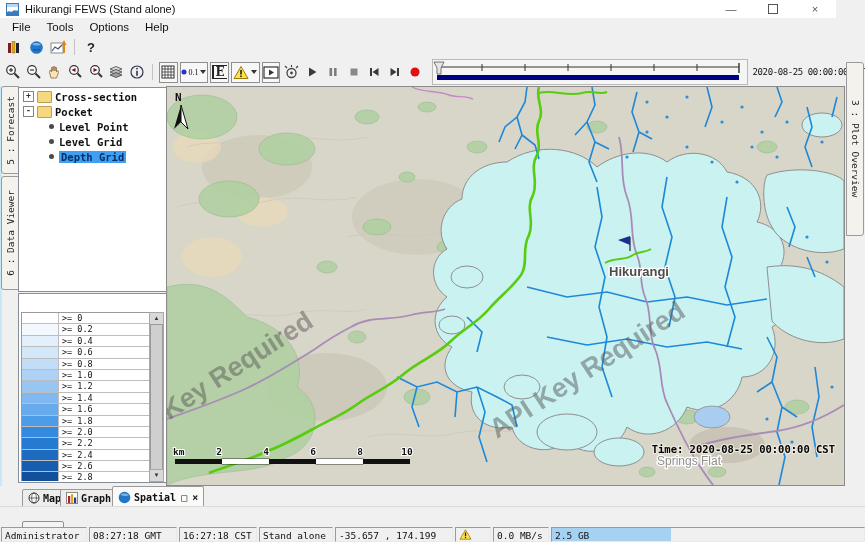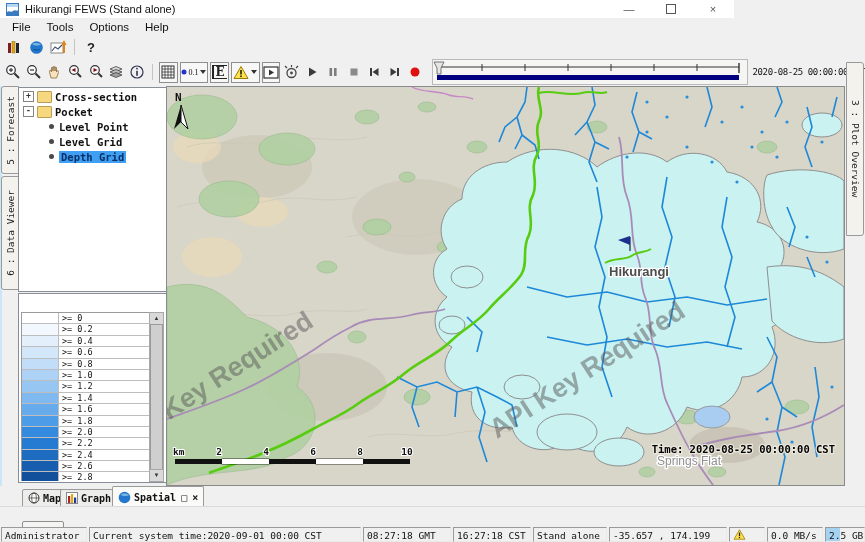--- a/index.html
+++ b/index.html
@@ -3,21 +3,21 @@
 <meta charset="utf-8">
 <style>
   html,body{margin:0;padding:0;}
   body{
     width:865px;height:542px;position:relative;overflow:hidden;
     background:#f0f0f0;font-family:"Liberation Sans",sans-serif;
     -webkit-font-smoothing:none;
   }
   .abs{position:absolute;}
   
-  .titlebar{left:0;top:0;width:734px;height:18px;background:#ffffff;border-bottom:1px solid #dcdcdc;display:flex;align-items:center;}
+  .titlebar{left:0;top:0;width:836px;height:18px;background:#ffffff;border-bottom:1px solid #dcdcdc;display:flex;align-items:center;}
   .app-icon{width:13px;height:13px;margin:0 6px 0 6px;flex:0 0 auto;}
   .title-text{font-size:11px;color:#111;}
   .title-spacer{flex:1;}
   .win-btn{width:42px;height:18px;display:flex;align-items:center;justify-content:center;font-size:11px;color:#555;}
   .max-box{width:8px;height:8px;border:1px solid #555;}
   
   .menubar{left:0;top:18px;width:865px;height:18px;background:#f0f0f0;display:flex;align-items:center;padding-left:4px;}
   .menu-item{padding:0 8px;font-size:11.5px;color:#111;}
   
   .toolbar1{left:0;top:36px;width:865px;height:22px;background:#f0f0f0;display:flex;align-items:center;padding-left:3px;border-bottom:1px solid #e3e3e3;}
@@ -566,21 +566,20 @@
     <span class="wglyph" style="font-weight:bold;">×</span>
   </div>
 </div>
 
 <div class="abs logs-row">
   <div class="logs-btn">Logs</div>
 </div>
 
 <div class="abs statusbar">
   <div class="scell" style="width:86px;">Administrator</div>
-  <div class="scell" style="width:272px;">Current system time:2020-09-01 00:00 CST</div>
   <div class="scell" style="width:88px;">08:27:18 GMT</div>
   <div class="scell" style="width:78px;">16:27:18 CST</div>
   <div class="scell" style="width:74px;">Stand alone</div>
   <div class="scell" style="width:118px;">-35.657 , 174.199</div>
   <div class="scell warncell" style="width:36px;">
     <svg width="13" height="11" viewBox="0 0 16 14">
       <polygon points="8,1 15,13 1,13" fill="#ffe14d" stroke="#9c7c00" stroke-width="1"></polygon>
       <rect x="7.2" y="4.5" width="1.6" height="4.5" fill="#222"></rect>
       <rect x="7.2" y="10" width="1.6" height="1.6" fill="#222"></rect>
     </svg>

